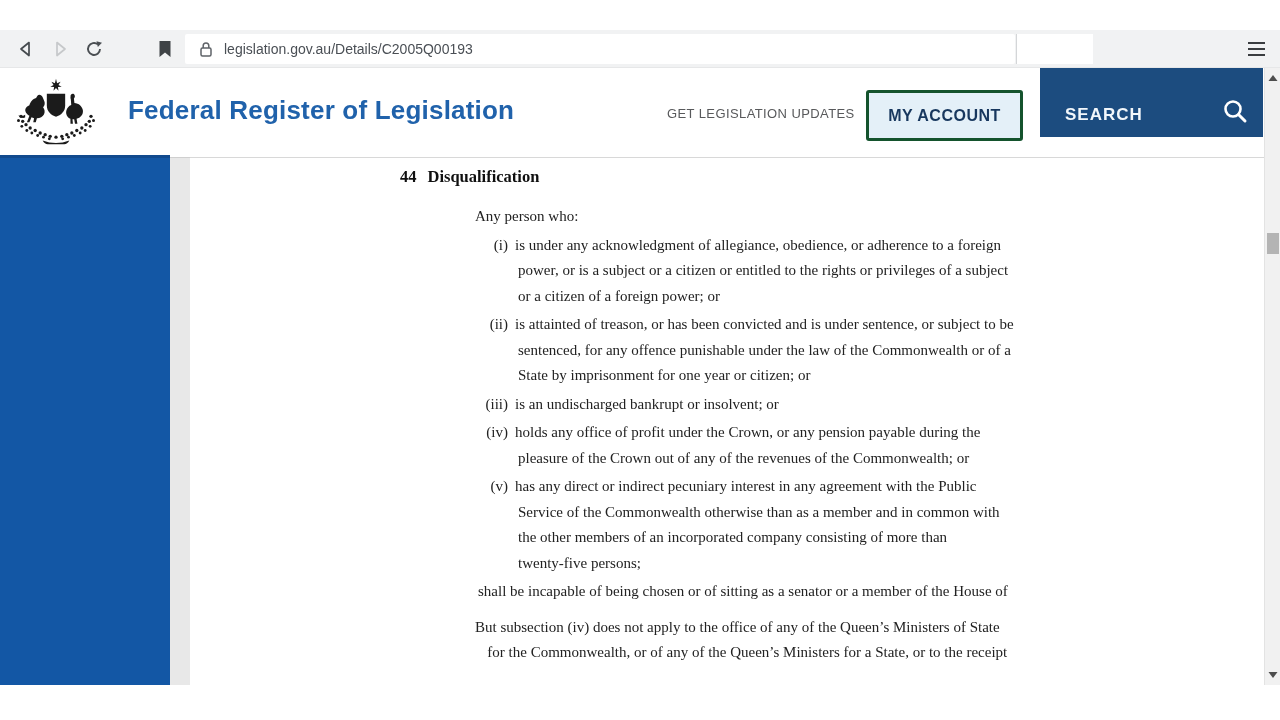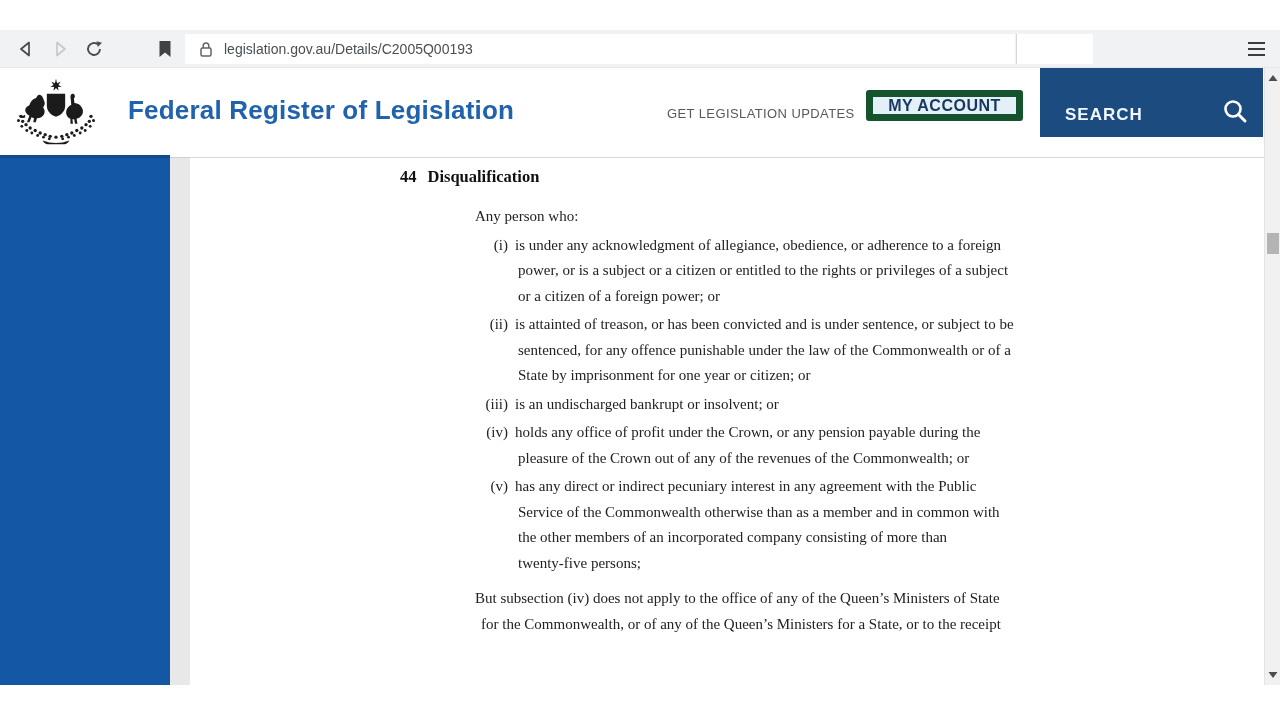--- a/index.html
+++ b/index.html
@@ -23,22 +23,22 @@
   #menu-btn { position:absolute; left:1248px; top:12px; width:17px; height:15px; cursor:pointer; }
   #menu-btn .bar { width:17px; height:2.4px; background:#3a3d40; margin-bottom:3.6px; }
 
   
   #site-header { position:absolute; left:0; top:68px; width:1280px; height:87px; background:#ffffff;padding-left:24px; }
   #coat { position:absolute; left:14px; top:10px; }
   #site-title { position:absolute; left:128px; top:27px; font-size:26px; font-weight:bold;
                 color:#2062ab; letter-spacing:0.2px; cursor:pointer; }
   #updates-link { position:absolute; left:667px; top:38px; font-size:13px; color:#58595b;
                   letter-spacing:0.4px; cursor:pointer; }
-  #account-btn { position:absolute; left:866px; top:22px; width:157px; height:31px;
-                 background:#e4f0f8; border:7px solid #14532d; border-radius:3px;
+  #account-btn { position:absolute; left:866px; top:22px; width:157px; height:51px;
+                 background:#e4f0f8; border:3px solid #14532d; border-radius:3px;
                  display:flex; align-items:center; justify-content:center;
                  font-size:16px; font-weight:bold; color:#17375e; letter-spacing:0.5px; cursor:pointer; }
   #search-block { position:absolute; left:1040px; top:0; width:223px; height:69px;
                   background:#1c4c7f; cursor:pointer; }
   #search-label { position:absolute; left:25px; top:37px; color:#f2f7fb; font-size:17px;
                   font-weight:bold; letter-spacing:1px; }
   #search-icon { position:absolute; right:14px; top:30px; }
 
   
   #content { position:absolute; left:0; top:155px; width:1264px; height:530px; overflow:hidden;padding-left:32px; }
@@ -53,21 +53,21 @@
   #doc-heading .ht { margin-left:11px; }
   #doc-col { position:absolute; left:285px; top:46px; font-size:15px; line-height:25.5px; white-space:nowrap; }
   .line { white-space:nowrap; }
   .item { margin-top:3px; }
   .marker { display:inline-block; width:33px; text-align:right; }
   .ftext { margin-left:7px; }
   .cont { padding-left:43px; }
   .closing { margin-top:3px; padding-left:3px; }
   .closing .l2 { padding-left:3px; }
   .para2 { margin-top:10px; }
-  .para2 .l2 { padding-left:6px; }
+  .para2 .l2 { padding-left:6px;text-align:center; }
 
   
   #scrollbar { position:absolute; left:1264px; top:68px; width:16px; height:617px;
                background:#f1f1f1; border-left:1px solid #e3e3e3; }
   #scroll-up   { position:absolute; left:3px; top:6px; }
   #scroll-down { position:absolute; left:3px; bottom:6px; }
   #scroll-thumb{ position:absolute; left:2px; top:165px; width:12px; height:21px; background:#b4b4b4; }
 </style>
 </head>
 <body>
@@ -201,20 +201,21 @@
       </div>
 
       <div class="item">
         <div class="line"><span class="marker">(v)</span><span class="ftext">has any direct or indirect pecuniary interest in any agreement with the Public</span></div>
         <div class="line cont">Service of the Commonwealth otherwise than as a member and in common with</div>
         <div class="line cont">the other members of an incorporated company consisting of more than</div>
         <div class="line cont">twenty-five persons;</div>
       </div>
 
       <div class="closing">
+        <div class="line">shall be incapable of being chosen or of sitting as a senator or a member of the House of</div>
       </div>
 
       <div class="para2">
         <div class="line">But subsection (iv) does not apply to the office of any of the Queen’s Ministers of State</div>
         <div class="line l2">for the Commonwealth, or of any of the Queen’s Ministers for a State, or to the receipt</div>
       </div>
     </div>
   </div>
 </div>
 

